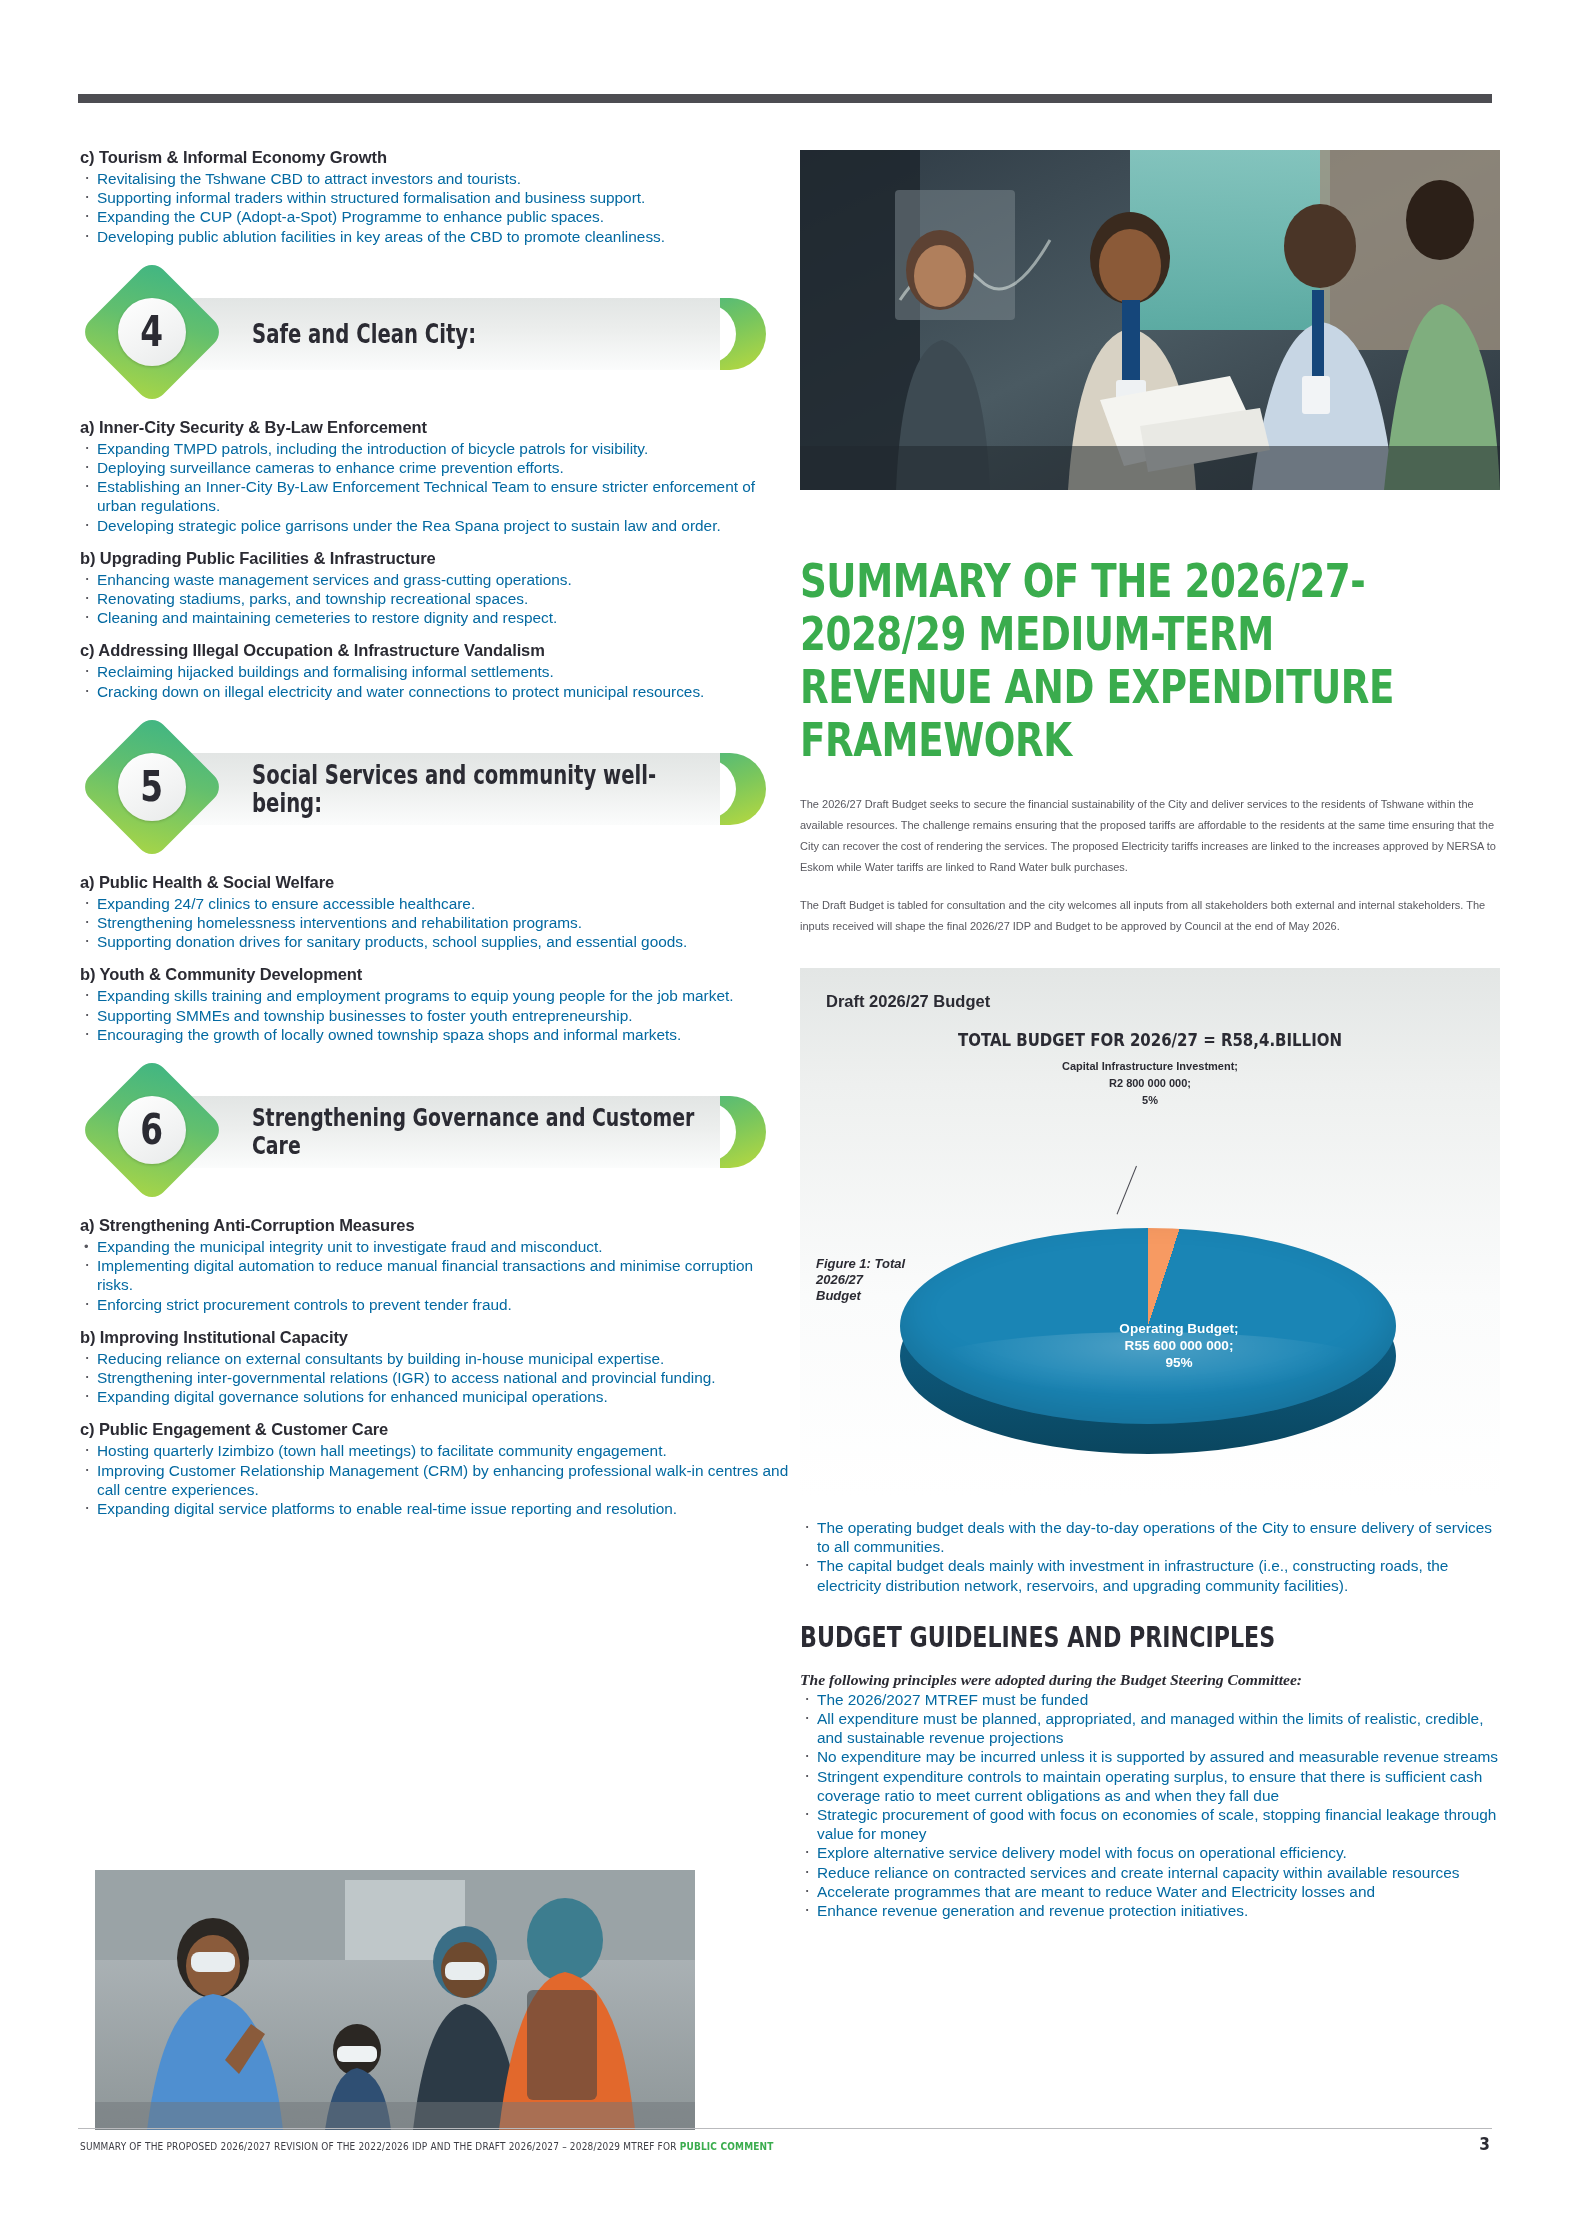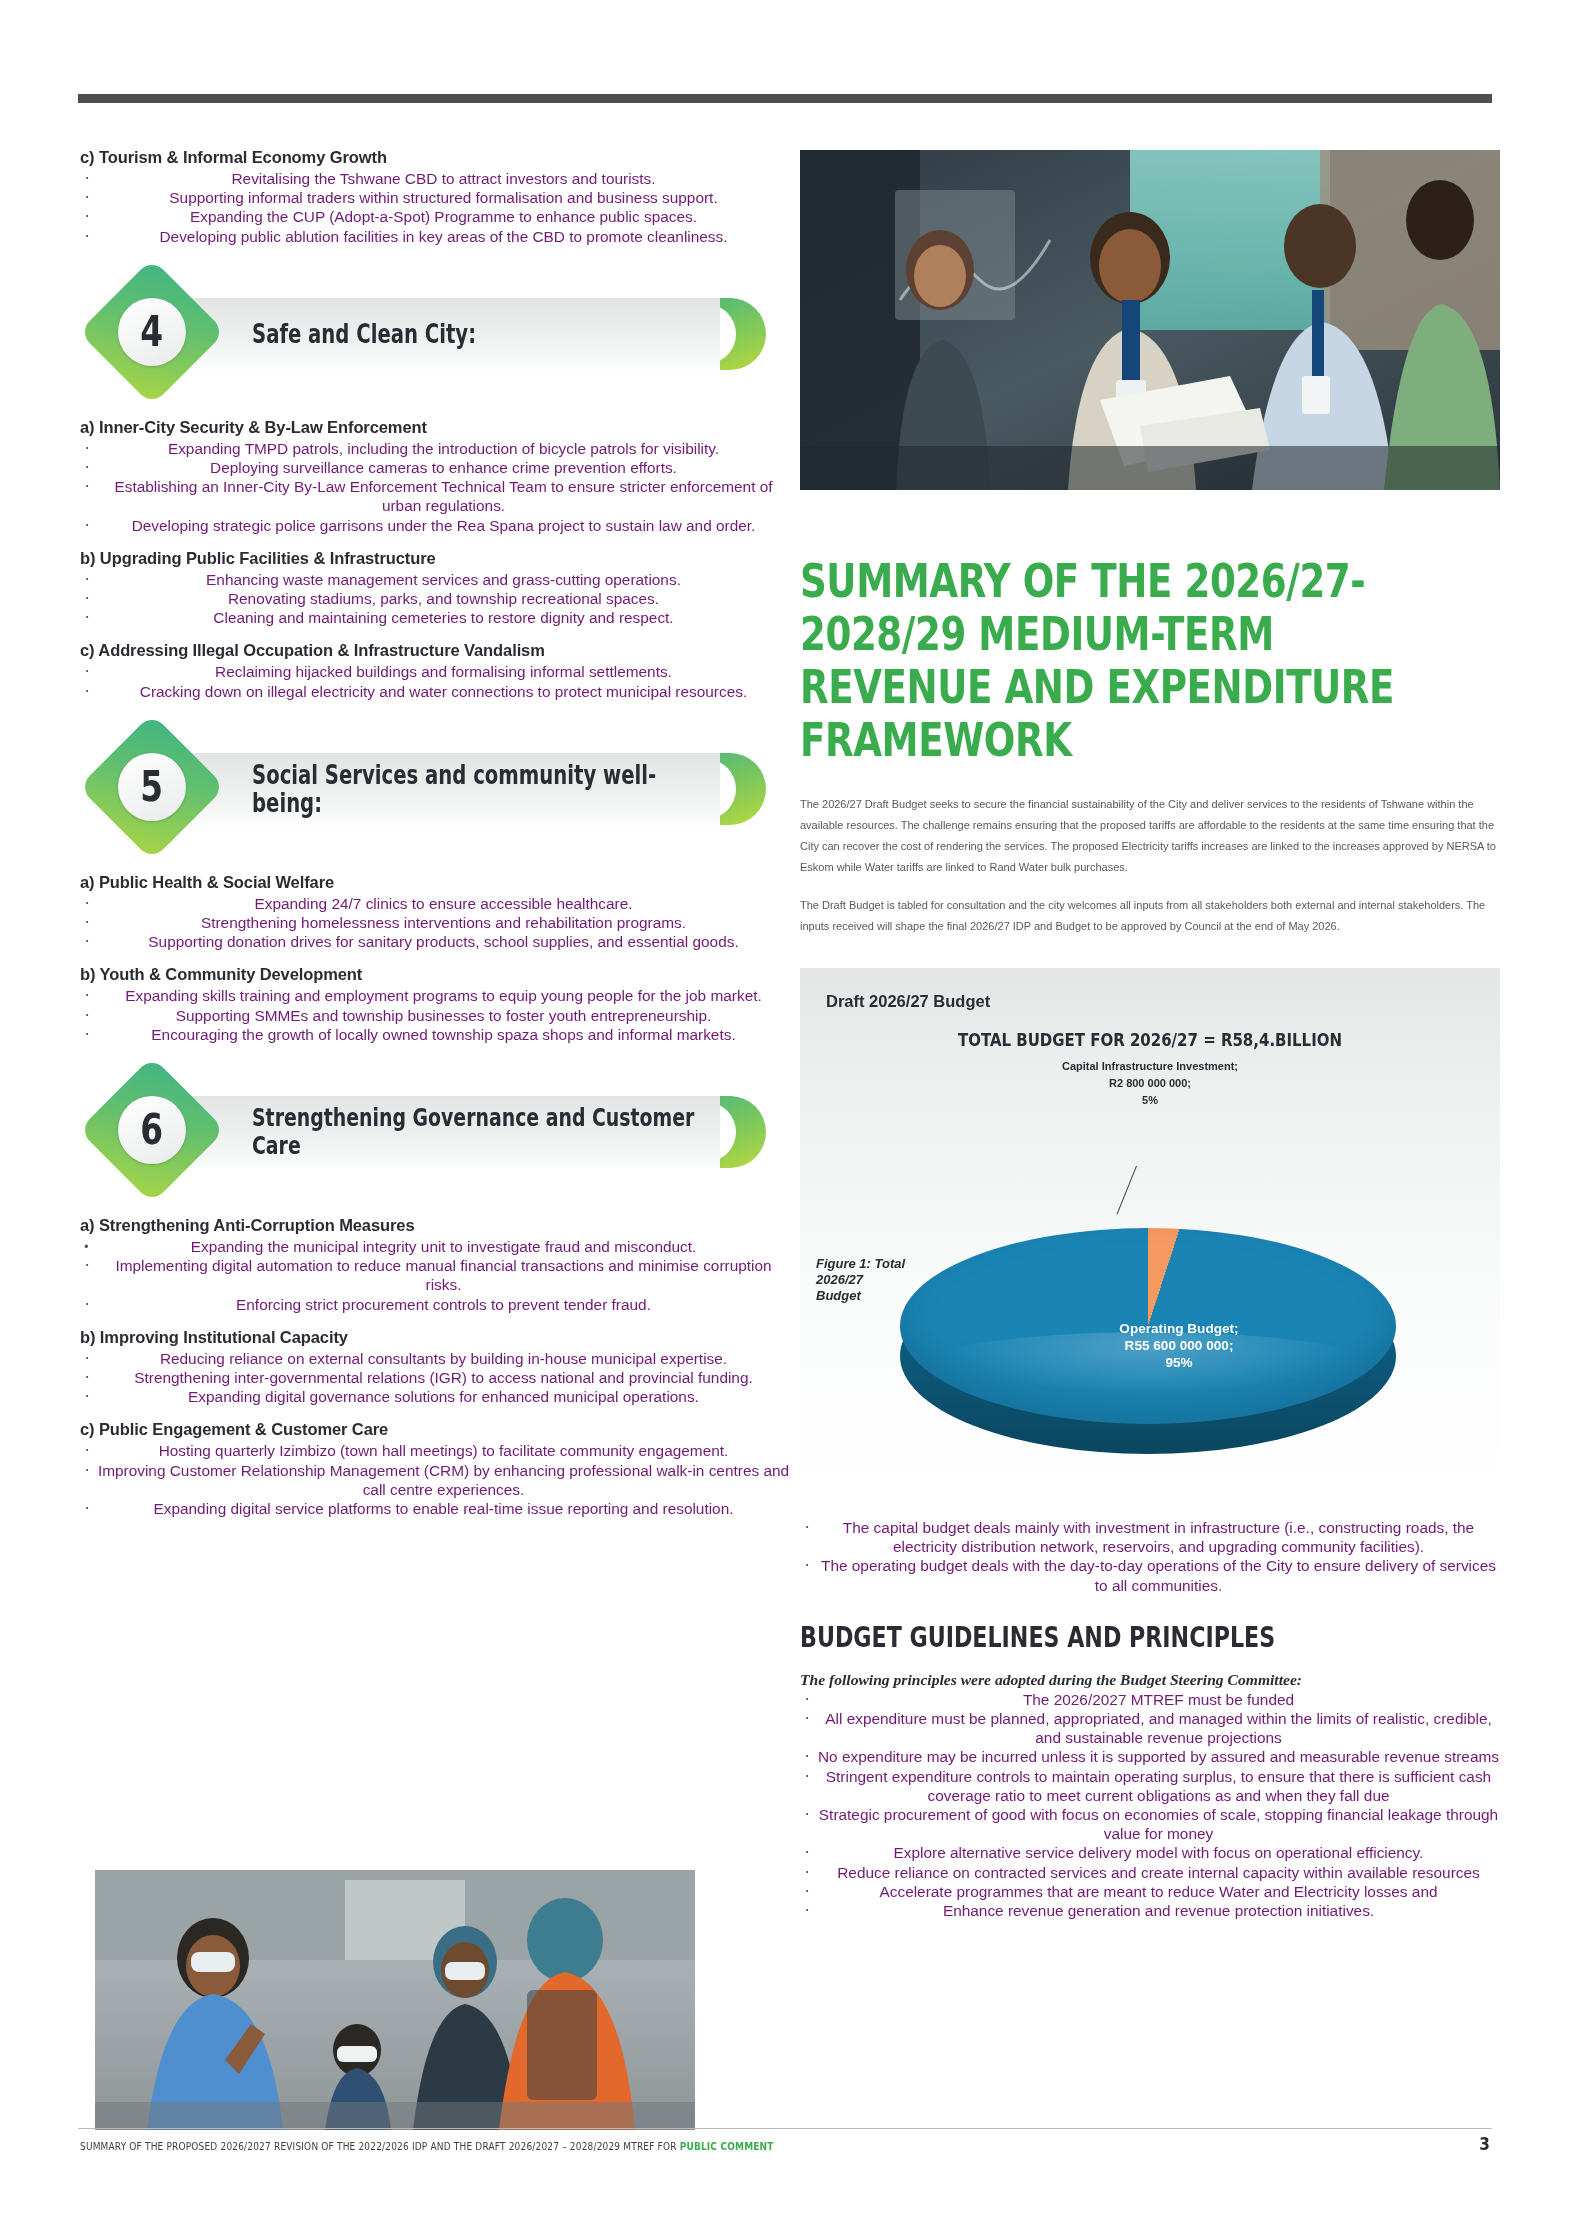--- a/index.html
+++ b/index.html
@@ -23,23 +23,22 @@
 
   
   h3.sub {
     font-size:16.5px; font-weight:bold; color:#2b2b33;
     letter-spacing:-0.1px; margin-bottom:2px;
   }
   ul.bul { list-style:none; margin:0 0 16px 0; }
   ul.bul.tight { margin-bottom:14px; }
   ul.bul li {
     position:relative; padding-left:17px;
-    font-size:15.4px; line-height:19.2px; color:#701a75;
+    font-size:15.4px; line-height:19.2px; color:#0369a1;
     margin-bottom:0px;
-    text-align:center;
   }
   ul.bul li:before {
     content:"\00B7"; position:absolute; left:4px; top:-2px;
     font-size:19px; color:#58585f; line-height:19px;
   }
   ul.bul li.dotbold:before { content:"\2022"; font-size:13px; top:0px; }
 
   
   .banner { position:relative; height:108px; margin:34px 0 30px 0; }
   .banner .bar {
@@ -398,22 +397,22 @@
           <div>Operating Budget;</div>
           <div>R55 600 000 000;</div>
           <div>95%</div>
         </div>
       </div>
 
       <div class="fig-cap">Figure 1: Total 2026/27 Budget</div>
     </div>
 
     <ul class="bul" style="margin-top:22px;">
+      <li>The operating budget deals with the day-to-day operations of the City to ensure delivery of services to all communities.</li>
       <li>The capital budget deals mainly with investment in infrastructure (i.e., constructing roads, the electricity distribution network, reservoirs, and upgrading community facilities).</li>
-      <li>The operating budget deals with the day-to-day operations of the City to ensure delivery of services to all communities.</li>
     </ul>
 
     <div class="sec-head">BUDGET GUIDELINES AND PRINCIPLES</div>
     <div class="ital-lead">The following principles were adopted during the Budget Steering Committee:</div>
     <ul class="bul">
       <li>The 2026/2027 MTREF must be funded</li>
       <li>All expenditure must be planned, appropriated, and managed within the limits of realistic, credible, and sustainable revenue projections</li>
       <li>No expenditure may be incurred unless it is supported by assured and measurable revenue streams</li>
       <li>Stringent expenditure controls to maintain operating surplus, to ensure that there is sufficient cash coverage ratio to meet current obligations as and when they fall due</li>
       <li>Strategic procurement of good with focus on economies of scale, stopping financial leakage through value for money</li>

